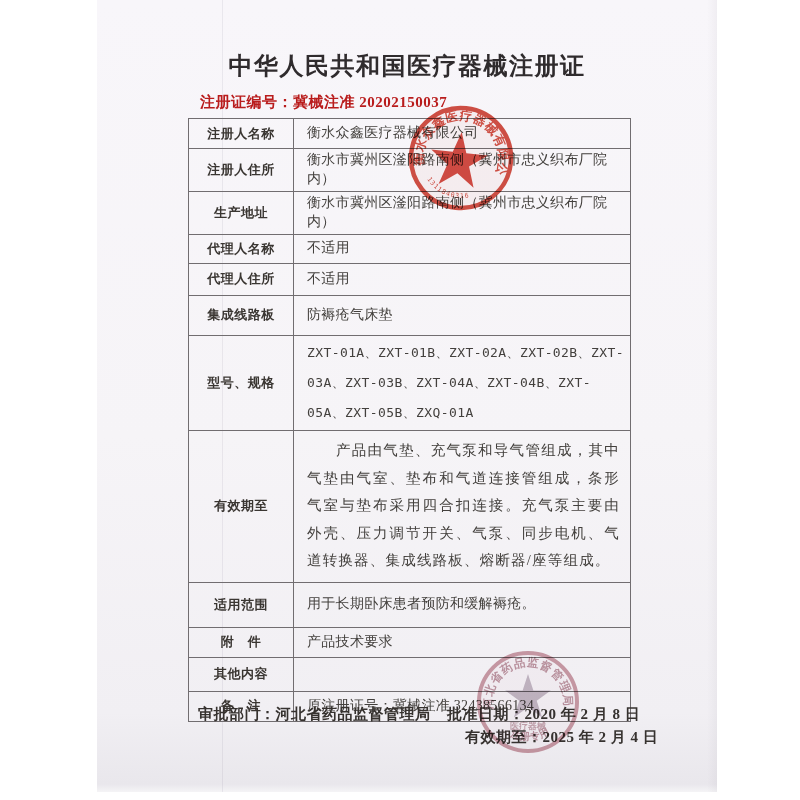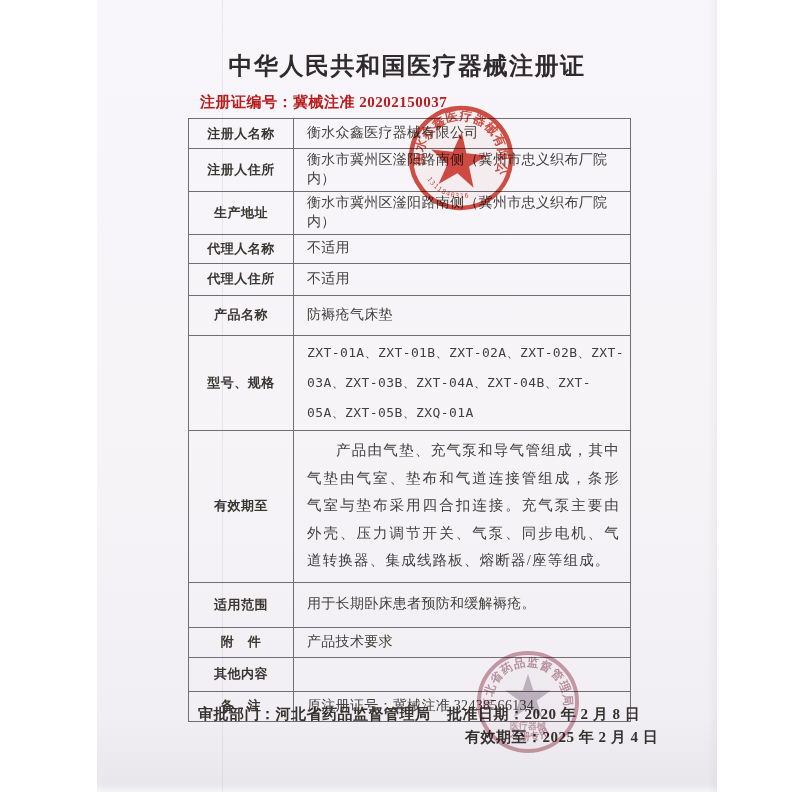--- a/index.html
+++ b/index.html
@@ -78,21 +78,21 @@
       </tr>
       <tr class="r4">
         <td class="lbl">代理人名称</td>
         <td class="val">不适用</td>
       </tr>
       <tr class="r5">
         <td class="lbl">代理人住所</td>
         <td class="val">不适用</td>
       </tr>
       <tr class="r6">
-        <td class="lbl">产品名称</td>
+        <td class="lbl">集成线路板</td>
         <td class="val">防褥疮气床垫</td>
       </tr>
       <tr class="r7">
         <td class="lbl">型号、规格</td>
         <td class="val models">ZXT-01A、ZXT-01B、ZXT-02A、ZXT-02B、ZXT-03A、ZXT-03B、ZXT-04A、ZXT-04B、ZXT-05A、ZXT-05B、ZXQ-01A</td>
       </tr>
       <tr class="r8">
         <td class="lbl">有效期至</td>
         <td class="val composition">产品由气垫、充气泵和导气管组成，其中气垫由气室、垫布和气道连接管组成，条形气室与垫布采用四合扣连接。充气泵主要由外壳、压力调节开关、气泵、同步电机、气道转换器、集成线路板、熔断器/座等组成。</td>
       </tr>

